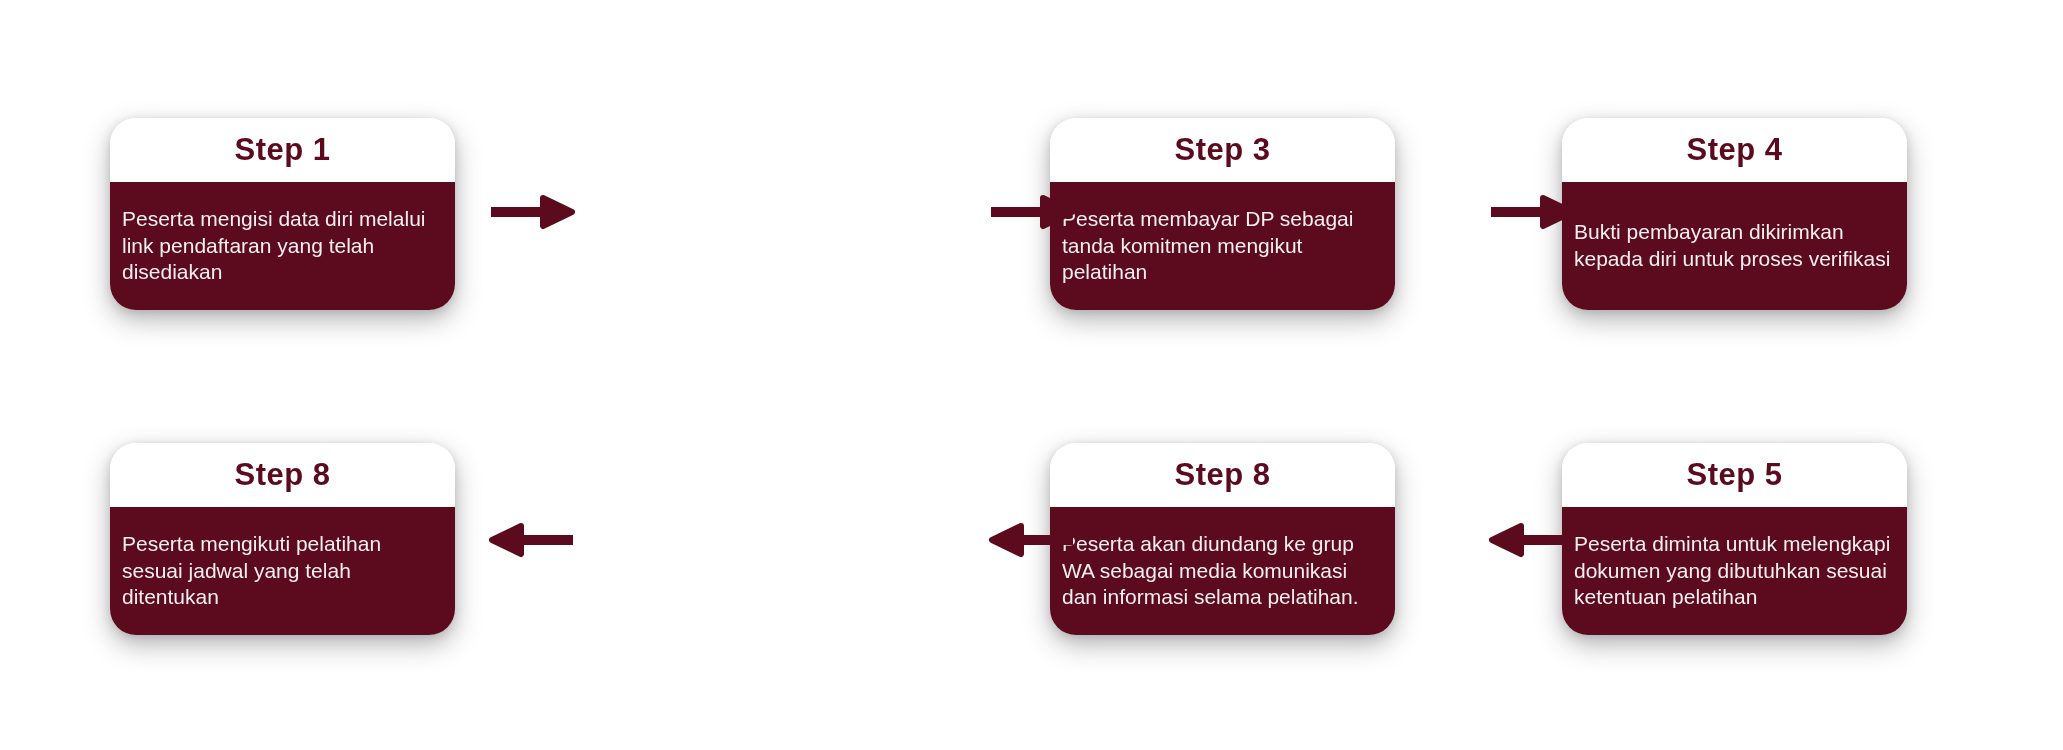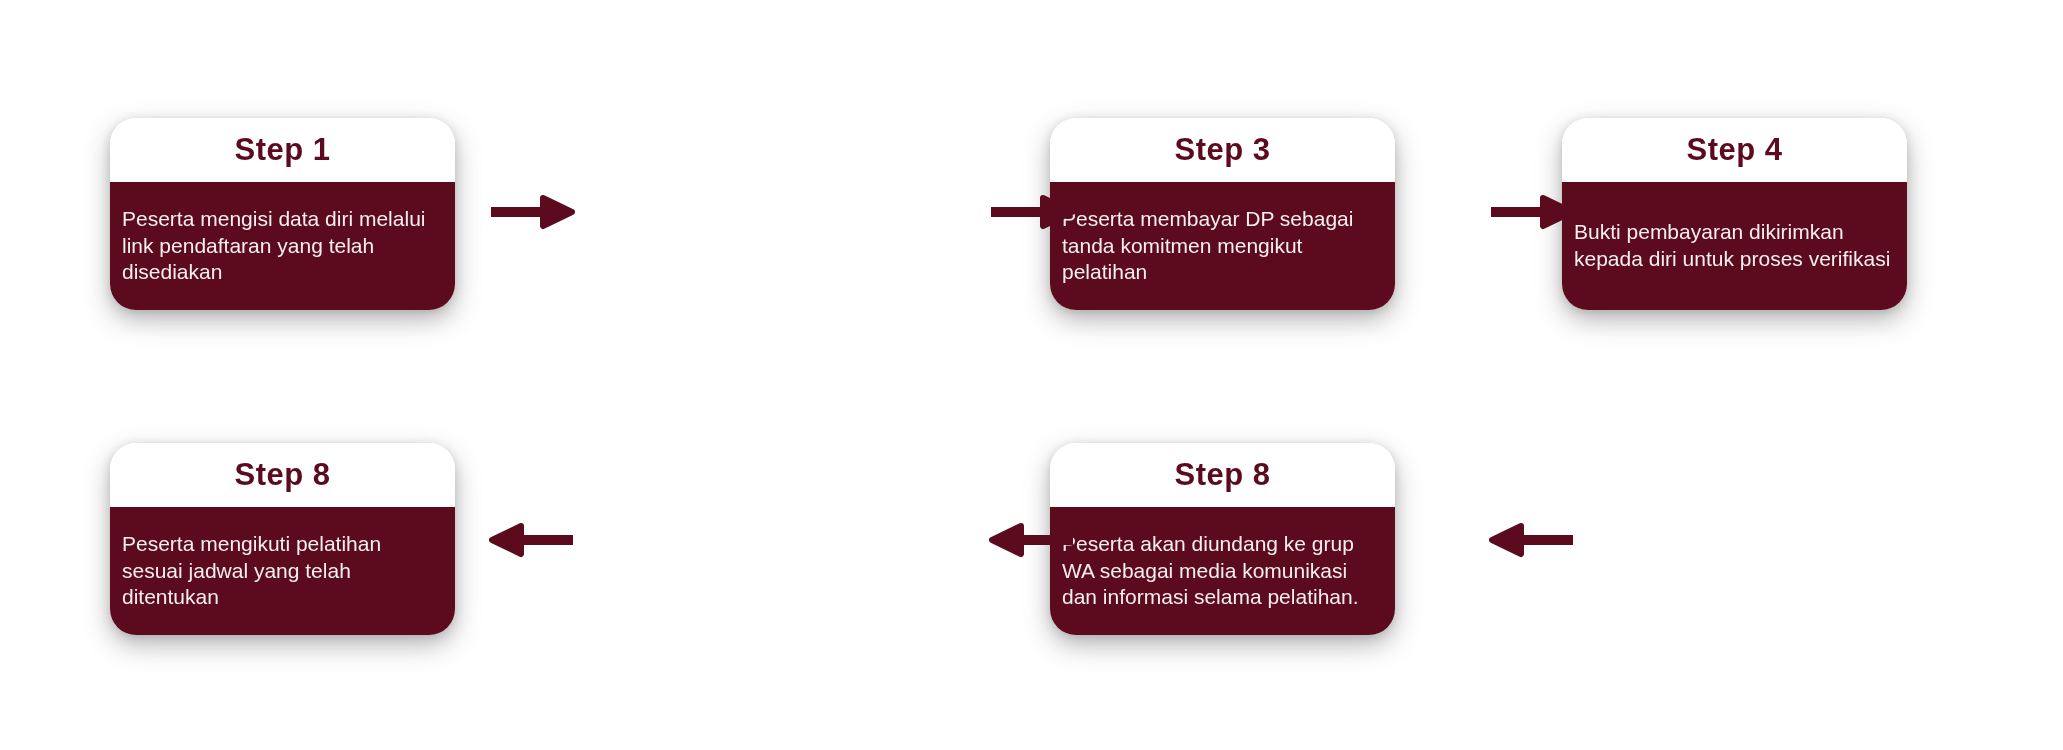--- a/index.html
+++ b/index.html
@@ -136,20 +136,28 @@
 
   <div class="step-card r1 c2">
     <div class="card-header">
       <div class="card-title">Step 8</div>
     </div>
     <div class="card-body">
       <div class="card-desc">Peserta akan diundang ke grup WA sebagai media komunikasi dan informasi selama pelatihan.</div>
     </div>
   </div>
 
+  <div class="step-card r1 c3">
+    <div class="card-header">
+      <div class="card-title">Step 5</div>
+    </div>
+    <div class="card-body">
+      <div class="card-desc">Peserta diminta untuk melengkapi dokumen yang dibutuhkan sesuai ketentuan pelatihan</div>
+    </div>
+  </div>
 
   <div class="flow-arrow left ar1 ac0">
     <svg viewBox="0 0 92 44">
       <path d="M5 22 L60 22" stroke="#5c0a1e" stroke-width="10" fill="none"></path>
       <path d="M57 8 L86 22 L57 36 Z" fill="#5c0a1e" stroke="#5c0a1e" stroke-width="6" stroke-linejoin="round"></path>
     </svg>
   </div>
   <div class="flow-arrow left ar1 ac1">
     <svg viewBox="0 0 92 44">
       <path d="M5 22 L60 22" stroke="#5c0a1e" stroke-width="10" fill="none"></path>

